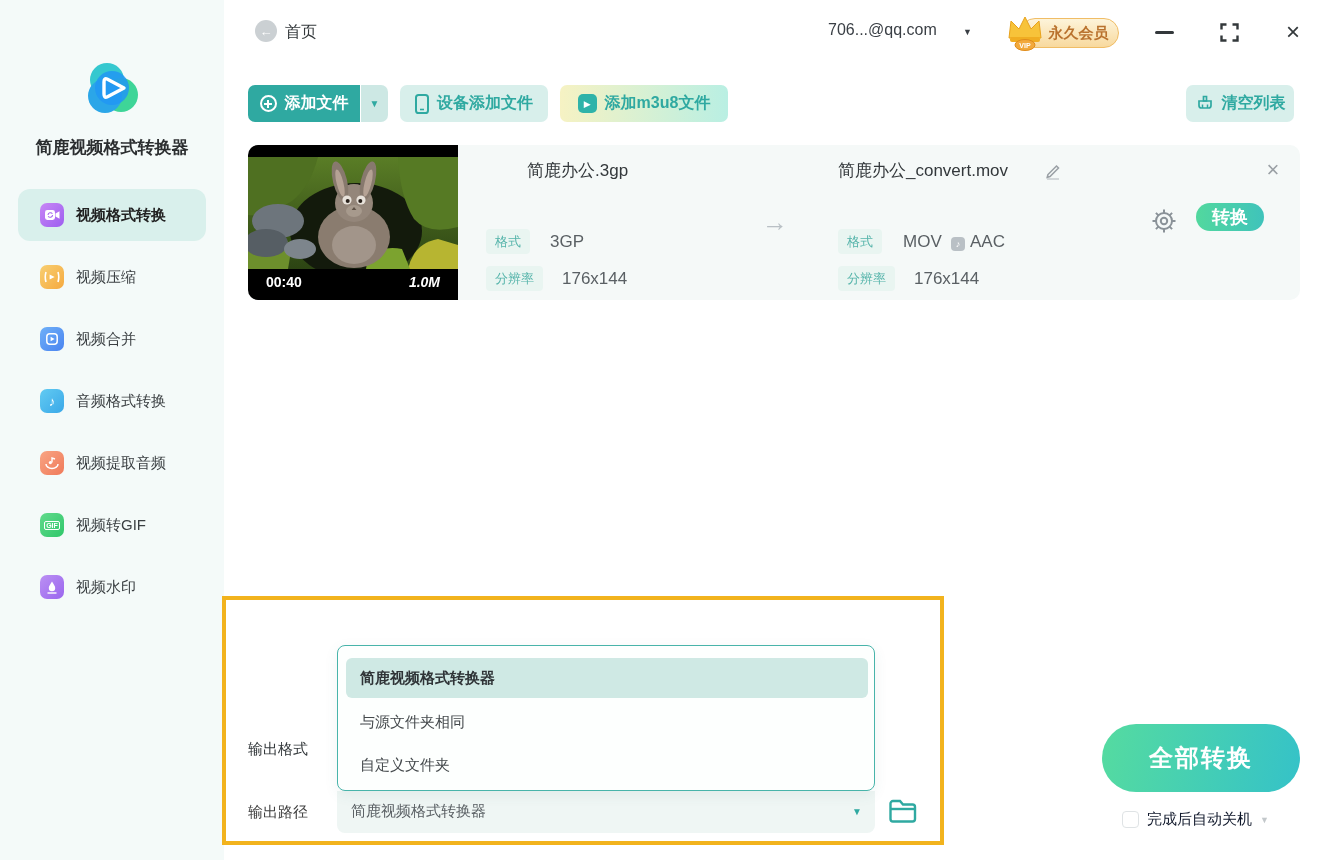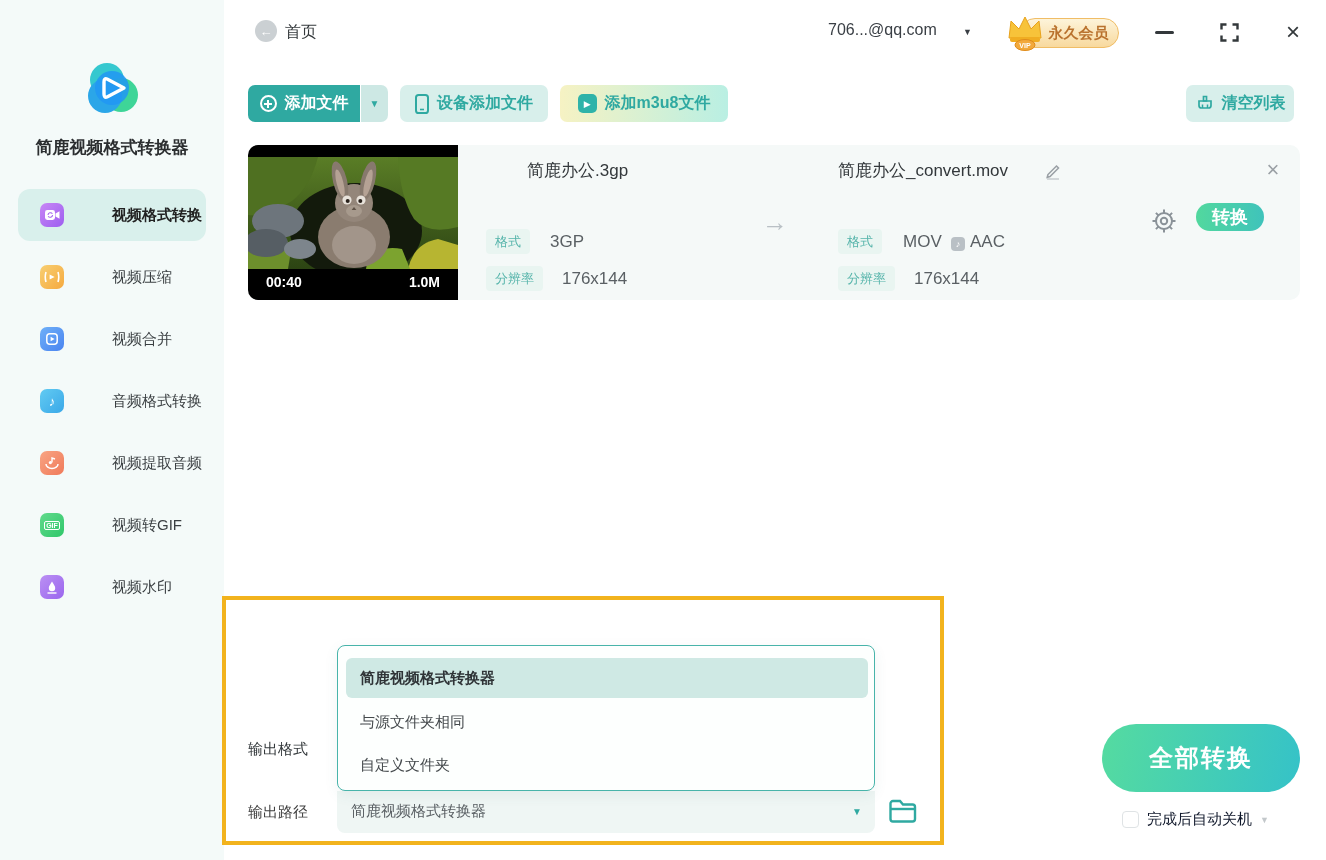--- a/index.html
+++ b/index.html
@@ -7,21 +7,21 @@
     font-family:"Liberation Sans","DejaVu Sans",sans-serif; }
   #app { position:relative; width:1326px; height:860px; background:#fff; }
 
   
   .sidebar { position:absolute; left:0; top:0; width:224px; height:860px; background:#f4faf9; }
   .logo { position:absolute; left:81px; top:58px; width:62px; height:62px; }
   .app-title { position:absolute; left:0; top:136px; width:224px; text-align:center;
     font-size:17px; font-weight:bold; color:#2b2e30; }
   .menu { position:absolute; left:0; top:189px; width:224px; }
   .menu-item { position:relative; height:52px; margin:0 18px 10px 18px; display:flex;
-    align-items:center; border-radius:12px; cursor:pointer;gap:36px; }
+    align-items:center; border-radius:12px; cursor:pointer; }
   .menu-item.active { background:#d9f0ec; }
   .menu-item .mi-icon { width:24px; height:24px; border-radius:7px; margin:0 12px 0 22px;
     display:flex; align-items:center; justify-content:center; flex:0 0 auto; }
   .menu-item .mi-label { font-size:15px; color:#3a3f42; }
   .menu-item.active .mi-label { font-weight:bold; color:#222; }
   .mi-glyph { color:#fff; font-size:13px; line-height:1; }
   .ic-grad-purple { background:linear-gradient(135deg,#c887f5,#9d5ef0); }
   .ic-grad-blue   { background:linear-gradient(135deg,#6fb0f8,#4a84f0); }
   .ic-grad-amber  { background:linear-gradient(135deg,#f8cf72,#f5a93f); }
   .ic-grad-cyan   { background:linear-gradient(135deg,#62cbf2,#3aa8e8); }
@@ -65,21 +65,21 @@
   .m3u8-chip { width:19px; height:19px; border-radius:5px; background:#2fb3a9; display:flex;
     align-items:center; justify-content:center; color:#fff; font-size:9px; }
 
   
   .file-row { position:absolute; left:248px; top:145px; width:1052px; height:155px;
     background:#f5f9f8; border-radius:10px; }
   .thumb { position:absolute; left:0; top:0; width:210px; height:155px; background:#000;
     border-radius:10px 0 0 10px; overflow:hidden; }
   .thumb svg { position:absolute; left:0; top:12px; }
   .thumb-time { position:absolute; left:18px; bottom:10px; color:#fff; font-size:14px; font-weight:bold; }
-  .thumb-size { position:absolute; right:18px; bottom:10px; color:#fff; font-size:14px; font-weight:bold; }
+  .thumb-size { position:absolute; right:18px; bottom:10px; color:#fff; font-size:14px; font-weight:bold;font-style:italic; }
   .src-name { position:absolute; left:238px; top:14px; font-size:17px; color:#33383b;margin-left:41px; }
   .out-name { position:absolute; left:590px; top:14px; font-size:17px; color:#33383b; }
   .edit-icon { position:absolute; top:17px; cursor:pointer; }
   .tag { position:absolute; height:25px; padding:0 9px; background:#e9f5f1; color:#55b4aa;
     font-size:13px; border-radius:4px; display:flex; align-items:center; }
   .meta-val { position:absolute; font-size:17px; color:#5a6064; }
   .flow-arrow { position:absolute; left:514px; top:62px; font-size:26px; color:#b9c0c5; }
   .audio-chip { position:absolute; width:14px; height:14px; background:#b9c0c5; border-radius:4px;
     color:#fff; font-size:9px; display:flex; align-items:center; justify-content:center; }
   .gear-btn { position:absolute; left:902px; top:62px; width:28px; height:28px; cursor:pointer; }

